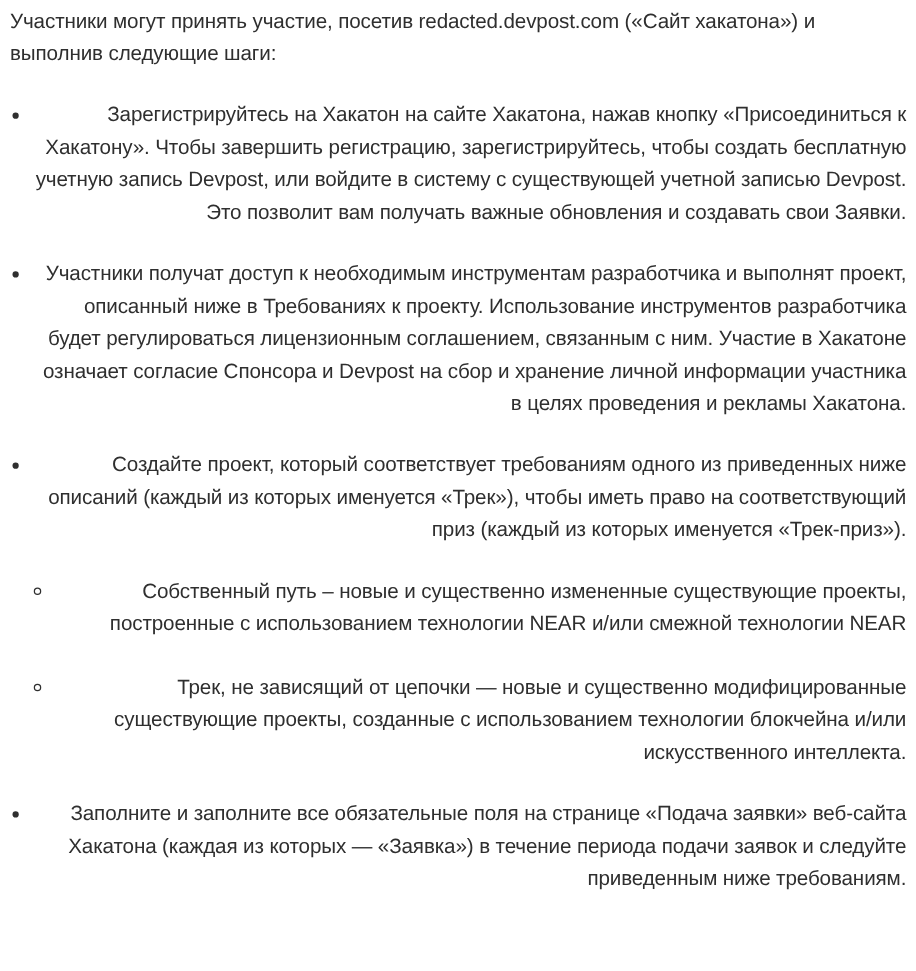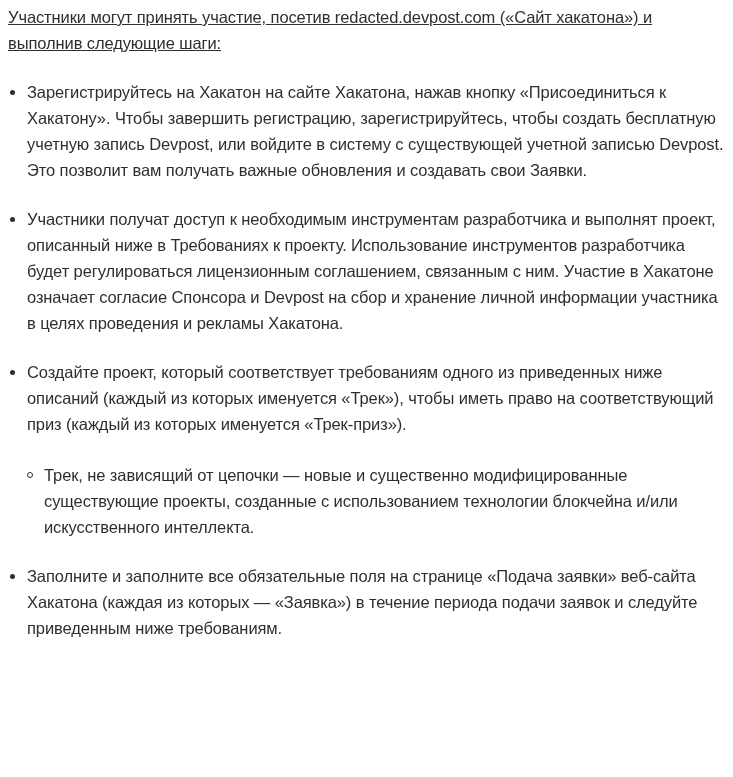--- a/index.html
+++ b/index.html
@@ -3,23 +3,23 @@
 <meta charset="utf-8">
 <style>
   html, body { margin: 0; padding: 0; background: #ffffff; }
   body {
     width: 733px; height: 777px; overflow: hidden;
     font-family: "Liberation Sans", sans-serif;
     font-size: 16.5px; line-height: 26px; color: #2f2f2f;
     letter-spacing: -0.1px;
   }
   .doc { padding: 4px 8px 0 8px; }
-  .intro { margin: 0 0 23px 0; text-decoration: underline; }
+  .intro { margin: 0 0 23px 0; }
   ul { margin: 0; padding: 0; list-style: none; }
-  ul.top > li { position: relative; padding-left: 19px; margin-bottom: 23px; }
+  ul.top > li { position: relative; padding-left: 19px; margin-bottom: 23px; text-align: right; }
   ul.top > li::before {
     content: ""; position: absolute; left: 2px; top: 11px;
     width: 5px; height: 5px; border-radius: 50%; background: #2f2f2f;
   }
   ul.sub { margin-top: 23px; }
   ul.sub > li { position: relative; padding-left: 17px; margin-bottom: 23px; }
   ul.sub > li:last-child { margin-bottom: 0; margin-top: 25px; }
   ul.sub > li::before {
     content: ""; position: absolute; left: 0px; top: 10px;
     width: 4px; height: 4px; border-radius: 50%; border: 1.3px solid #2f2f2f;
@@ -30,18 +30,19 @@
 <body>
 
 <div class="doc">
   <p class="intro">Участники могут принять участие, посетив redacted.devpost.com («Сайт хакатона») и выполнив следующие шаги:</p>
   <ul class="top">
     <li><span>Зарегистрируйтесь на Хакатон на сайте Хакатона, нажав кнопку «Присоединиться к Хакатону». Чтобы завершить регистрацию, зарегистрируйтесь, чтобы создать бесплатную учетную запись Devpost, или войдите в систему с существующей учетной записью Devpost. Это позволит вам получать важные обновления и создавать свои Заявки.</span></li>
     <li><span>Участники получат доступ к необходимым инструментам разработчика и выполнят проект, описанный ниже в Требованиях к проекту. Использование инструментов разработчика будет регулироваться лицензионным соглашением, связанным с ним. Участие в Хакатоне означает согласие Спонсора и Devpost на сбор и хранение личной информации участника в целях проведения и рекламы Хакатона.</span></li>
     <li class="nested-host">
       <span>Создайте проект, который соответствует требованиям одного из приведенных ниже описаний (каждый из которых именуется «Трек»), чтобы иметь право на соответствующий приз (каждый из которых именуется «Трек-приз»).</span>
       <ul class="sub">
+        <li><span>Собственный путь – новые и существенно измененные существующие проекты, построенные с использованием технологии NEAR и/или смежной технологии NEAR</span></li>
         <li><span>Трек, не зависящий от цепочки — новые и существенно модифицированные существующие проекты, созданные с использованием технологии блокчейна и/или искусственного интеллекта.</span></li>
       </ul>
     </li>
     <li><span>Заполните и заполните все обязательные поля на странице «Подача заявки» веб-сайта Хакатона (каждая из которых — «Заявка») в течение периода подачи заявок и следуйте приведенным ниже требованиям.</span></li>
   </ul>
 </div>
 
 </body></html>

